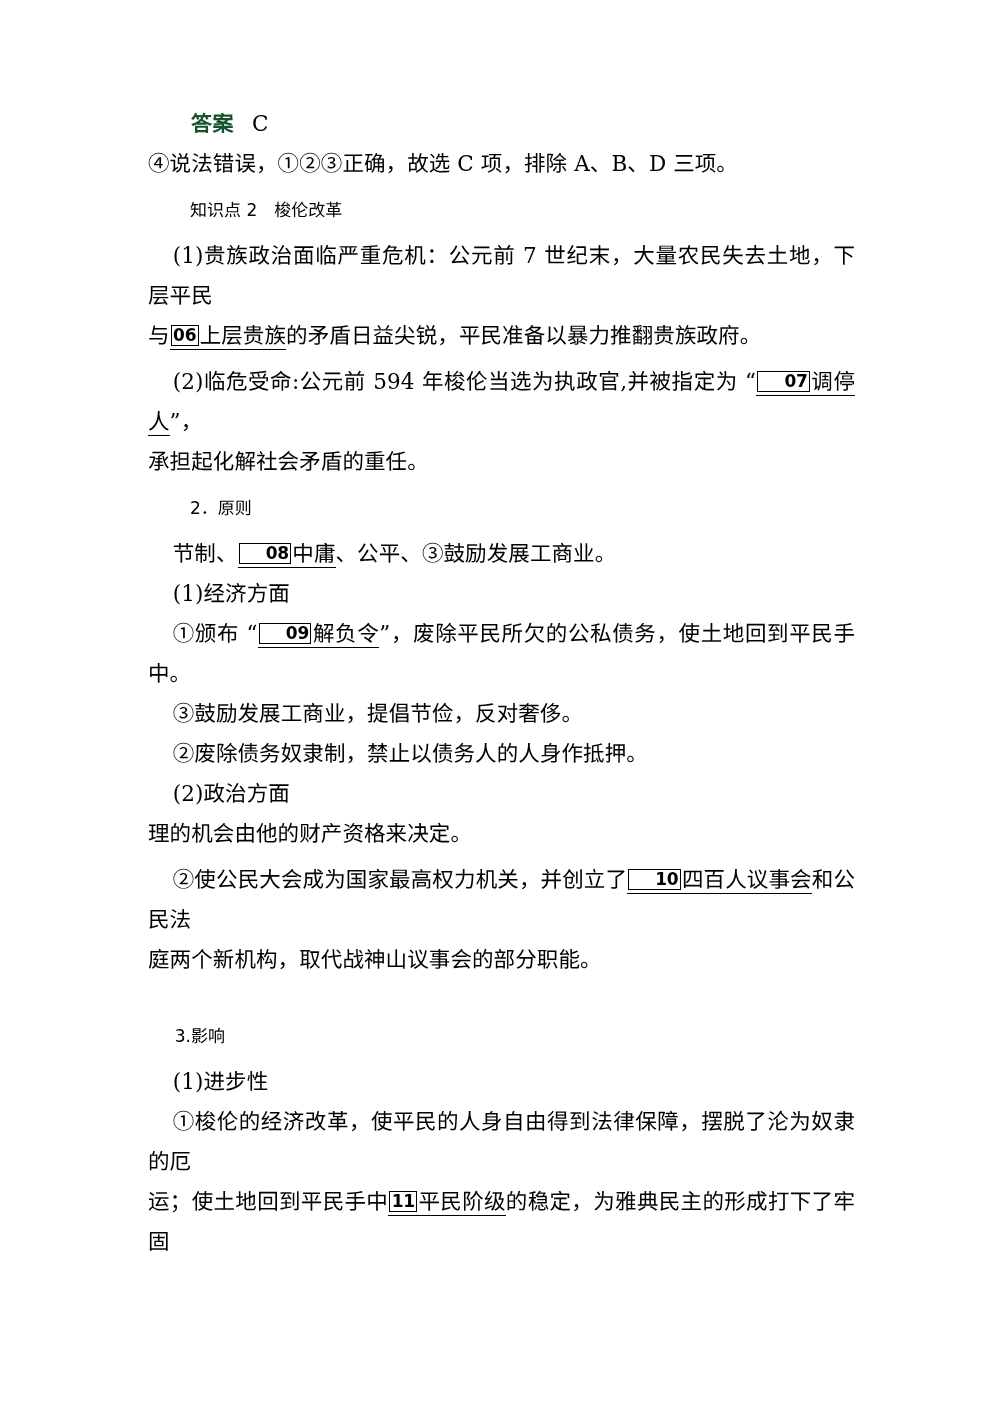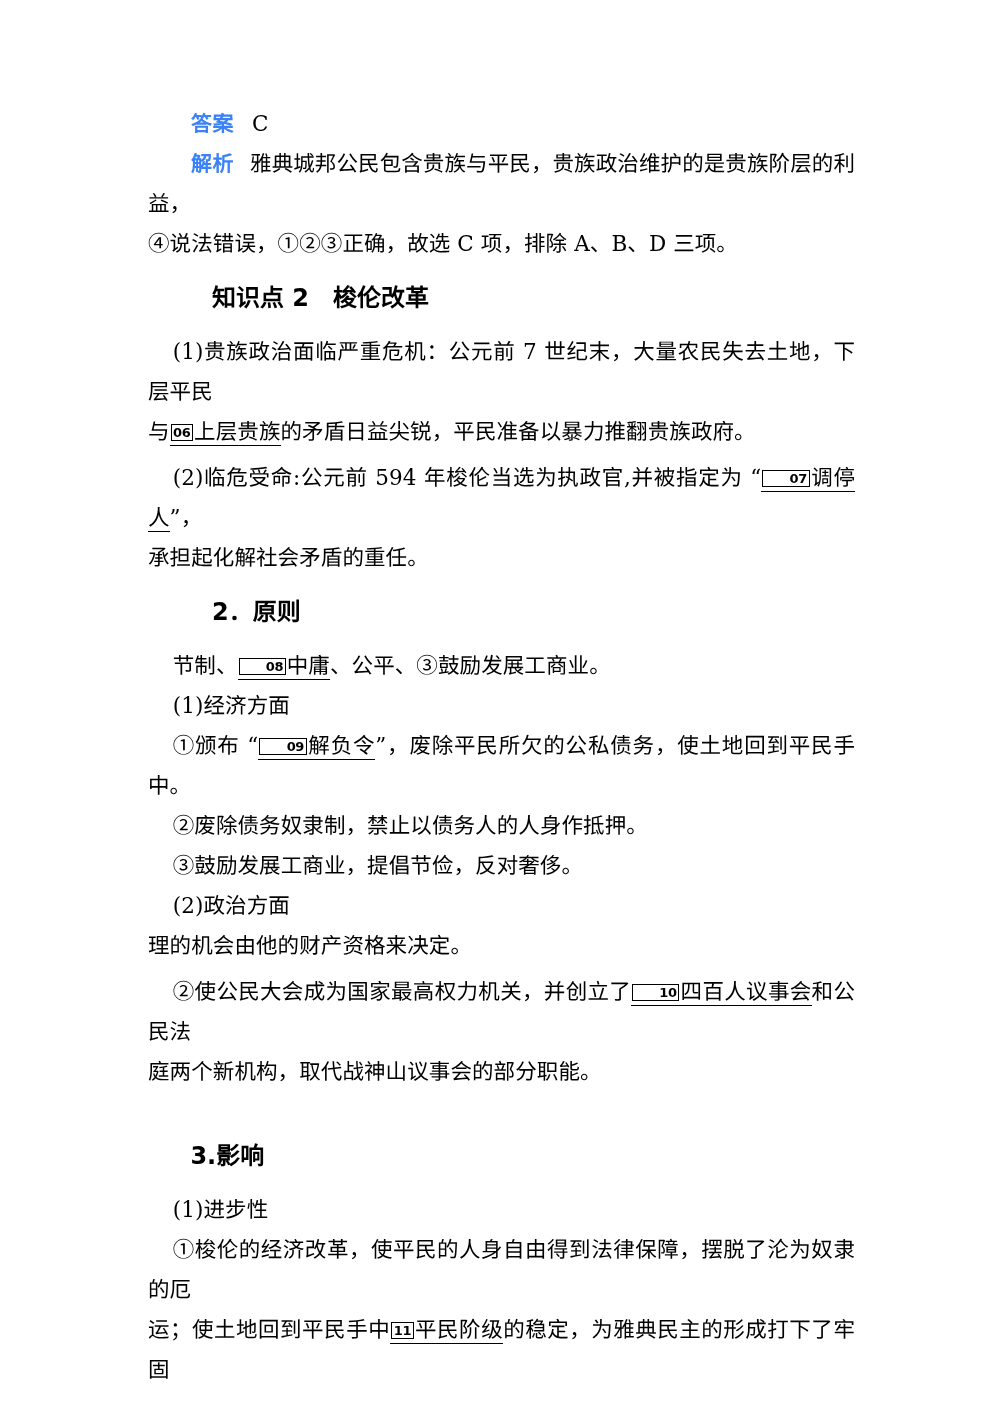--- a/index.html
+++ b/index.html
@@ -34,51 +34,51 @@
     letter-spacing: 0.1px;
   }
   
   .p.ind { text-indent: 2em; }
   .p.ind1 { text-indent: 1.15em; }
   .p.noind { text-indent: 0; }
 
   
   .hei {
     font-family: "DejaVu Sans", "Liberation Sans", sans-serif;
-    font-size: 24px;
+    font-size: 17px;
     line-height: 38px;
-    font-weight: 700;
-    margin: 16px;
+    font-weight: 400;
+    margin: 8px;
     text-indent: 2em;
   }
   .hei.tight { line-height: 36px; }
   .hei.flush1 { text-indent: 1.1em; }
 
   
   .lbl {
-    color: #3b82f6;
+    color: #14532d;
     font-family: "DejaVu Sans", "Liberation Sans", sans-serif;
     font-weight: 700;
     font-size: 21px;
     letter-spacing: 0.5px;
   }
   .lbl-gap { display: inline-block; width: 16px; }
 
   
   .rom {
     font-family: "DejaVu Serif", "Liberation Serif", serif;
     padding: 0 2px;
   }
 
   
   .mk {
     display: inline-block;
     border: 1.4px solid #000000;
     font-family: "DejaVu Sans", "Liberation Sans", sans-serif;
-    font-size: 13px;
+    font-size: 17px;
     font-weight: 700;
     line-height: 1;
     padding: 1.5px 1.5px 1px 1.5px;
     margin: 0 1px;
     vertical-align: 2px;
     letter-spacing: -0.3px;
   }
   
   .ansgrp {
     border-bottom: 1.6px solid #000000;
@@ -89,21 +89,20 @@
   .sp-lg { height: 30px; }
 </style>
 </head>
 <body>
 
 <div class="page">
 
   <div>
     <p class="p ind"><span class="lbl">答案</span><span class="lbl-gap"></span><span class="rom">C</span></p>
 
-    <p class="p ind"><span class="lbl">解析</span><span class="lbl-gap"></span><span>雅典城邦公民包含贵族与平民，贵族政治维护的是贵族阶层的利益，</span></p>
 
     <p class="p noind">④说法错误，①②③正确，故选 C 项，排除 A、B、D 三项。</p>
   </div>
 
   <p class="hei tight">知识点 2　梭伦改革</p>
 
 
   <p class="p ind1">(1)贵族政治面临严重危机：公元前 7 世纪末，大量农民失去土地，下层平民</p>
 
   <p class="p noind"><span>与</span><span class="ansgrp"><span class="mk">06</span><span>上层贵族</span></span><span>的矛盾日益尖锐，平民准备以暴力推翻贵族政府。</span></p>
@@ -116,23 +115,23 @@
 
   <p class="hei tight">2．原则</p>
 
   <p class="p ind1"><span>节制、</span><span class="ansgrp"><span class="mk">08</span><span>中庸</span></span><span>、公平、③鼓励发展工商业。</span></p>
 
 
   <p class="p ind1">(1)经济方面</p>
 
   <p class="p ind1"><span>①颁布 “</span><span class="ansgrp"><span class="mk">09</span><span>解负令</span></span><span>”，废除平民所欠的公私债务，使土地回到平民手中。</span></p>
 
+  <p class="p ind1">③鼓励发展工商业，提倡节俭，反对奢侈。</p>
+
   <p class="p ind1">②废除债务奴隶制，禁止以债务人的人身作抵押。</p>
-
-  <p class="p ind1">③鼓励发展工商业，提倡节俭，反对奢侈。</p>
 
   <p class="p ind1">(2)政治方面</p>
 
 
   <p class="p noind">理的机会由他的财产资格来决定。</p>
 
   <div class="sp-sm"></div>
 
   <p class="p ind1"><span>②使公民大会成为国家最高权力机关，并创立了</span><span class="ansgrp"><span class="mk">10</span><span>四百人议事会</span></span><span>和公民法</span></p>
 

